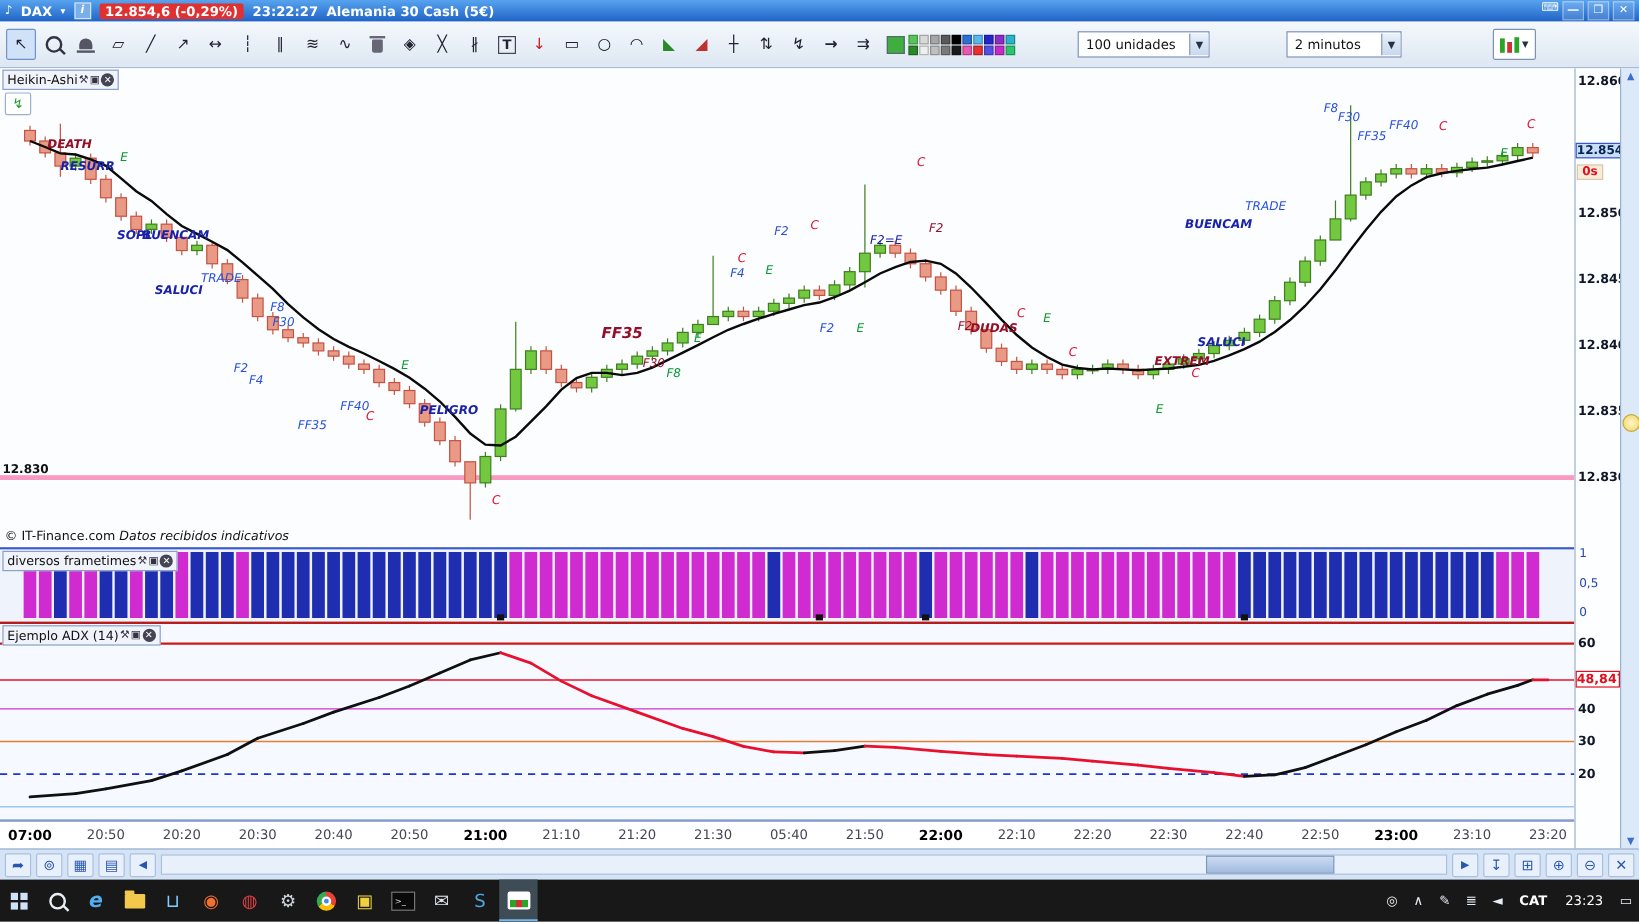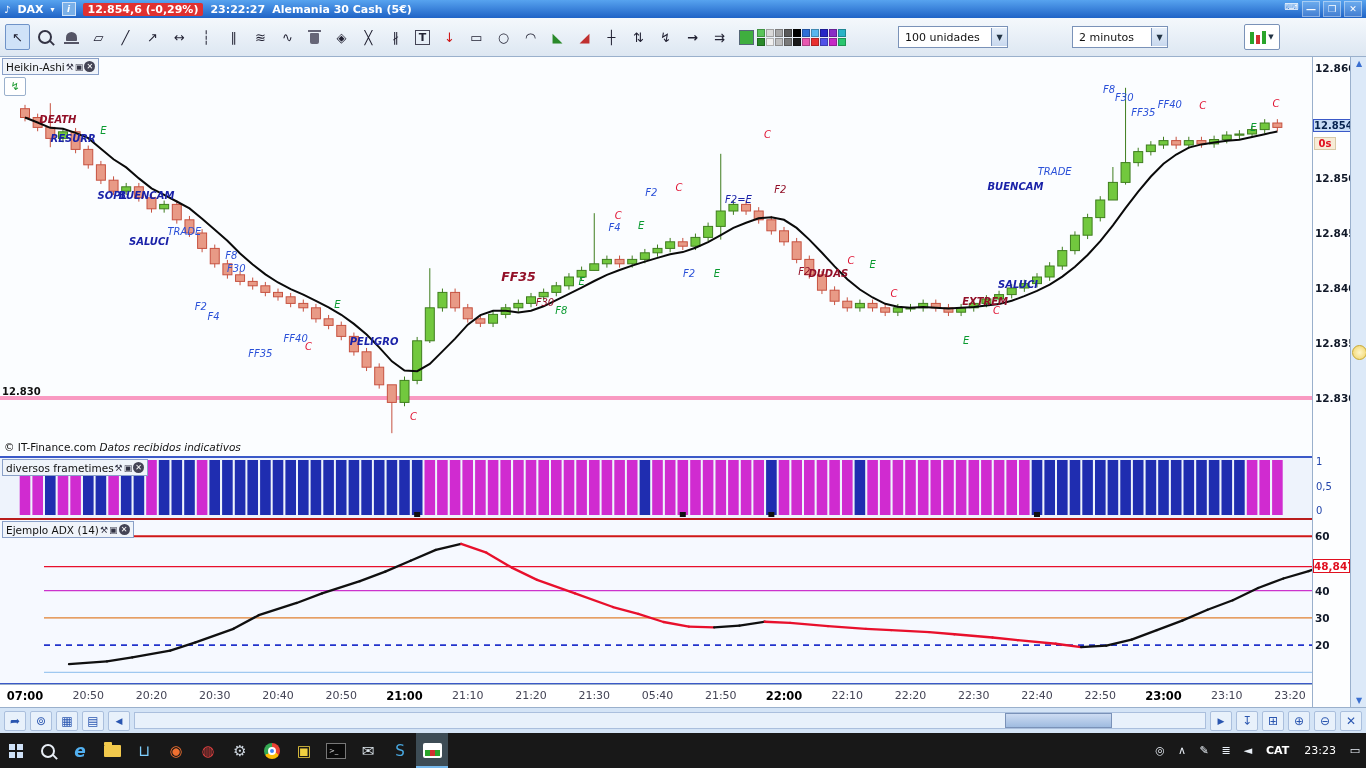--- a/index.html
+++ b/index.html
@@ -39,21 +39,21 @@
   .dd-arrow{margin-left:auto;width:15px;height:18px;background:linear-gradient(#e8f0fa,#c8d8ee);
     border-left:1px solid #7a92b8;display:flex;align-items:center;justify-content:center;font-size:8px;color:#234;}
   .charttype-btn{width:34px;height:24px;background:#fff;border:1px solid #7a92b8;border-radius:2px;
     display:flex;align-items:center;justify-content:center;gap:2px;}
   .candleico{display:flex;gap:2px;align-items:flex-end;}
   .candleico i{display:block;width:4px;}
   
   .chartarea{position:absolute;left:0;top:57px;width:1366px;height:650px;background:#fbfdff;}
   .panel-main{position:absolute;left:0;top:0;width:1312px;height:399px;border-bottom:2px solid #3b59c8;background:#fbfdff;}
   .panel-ft{position:absolute;left:0;top:401px;width:1312px;height:60px;border-bottom:2px solid #b91c1c;background:#eef3fc;}
-  .panel-adx{position:absolute;left:0;top:463px;width:1312px;height:163px;border-bottom:1px solid #3b59c8;background:#f6f9ff;padding-left:44px;}
+  .panel-adx{position:absolute;left:0;top:463px;width:1312px;height:163px;border-bottom:1px solid #3b59c8;background:#f6f9ff;}
   .timeaxis{position:absolute;left:0;top:627px;width:1312px;height:23px;background:#ffffff;border-top:1px solid #9ab0cc;}
   .tl{position:absolute;top:4px;width:40px;text-align:center;font-size:11px;color:#445;}
   .tl.bold{font-weight:bold;color:#000;font-size:11.5px;}
   .axiscol{position:absolute;left:1312px;top:0;width:38px;height:650px;background:#fdfeff;border-left:1px solid #9ab0cc;}
   .axlabel{position:absolute;left:2px;font-size:10.5px;font-weight:bold;color:#101828;}
   .pricebadge{position:absolute;left:0;width:36px;text-align:center;font-size:10px;font-weight:bold;
     background:#c8ddf6;border:1px solid #3b59c8;color:#06234f;}
   .zerobadge{position:absolute;left:1px;width:20px;font-size:10px;font-weight:bold;color:#e01020;background:#f7ecd7;
     text-align:center;border:1px solid #d8c9a8;}
   .adxbadge{position:absolute;left:0;width:35px;text-align:center;font-size:10.5px;font-weight:bold;

